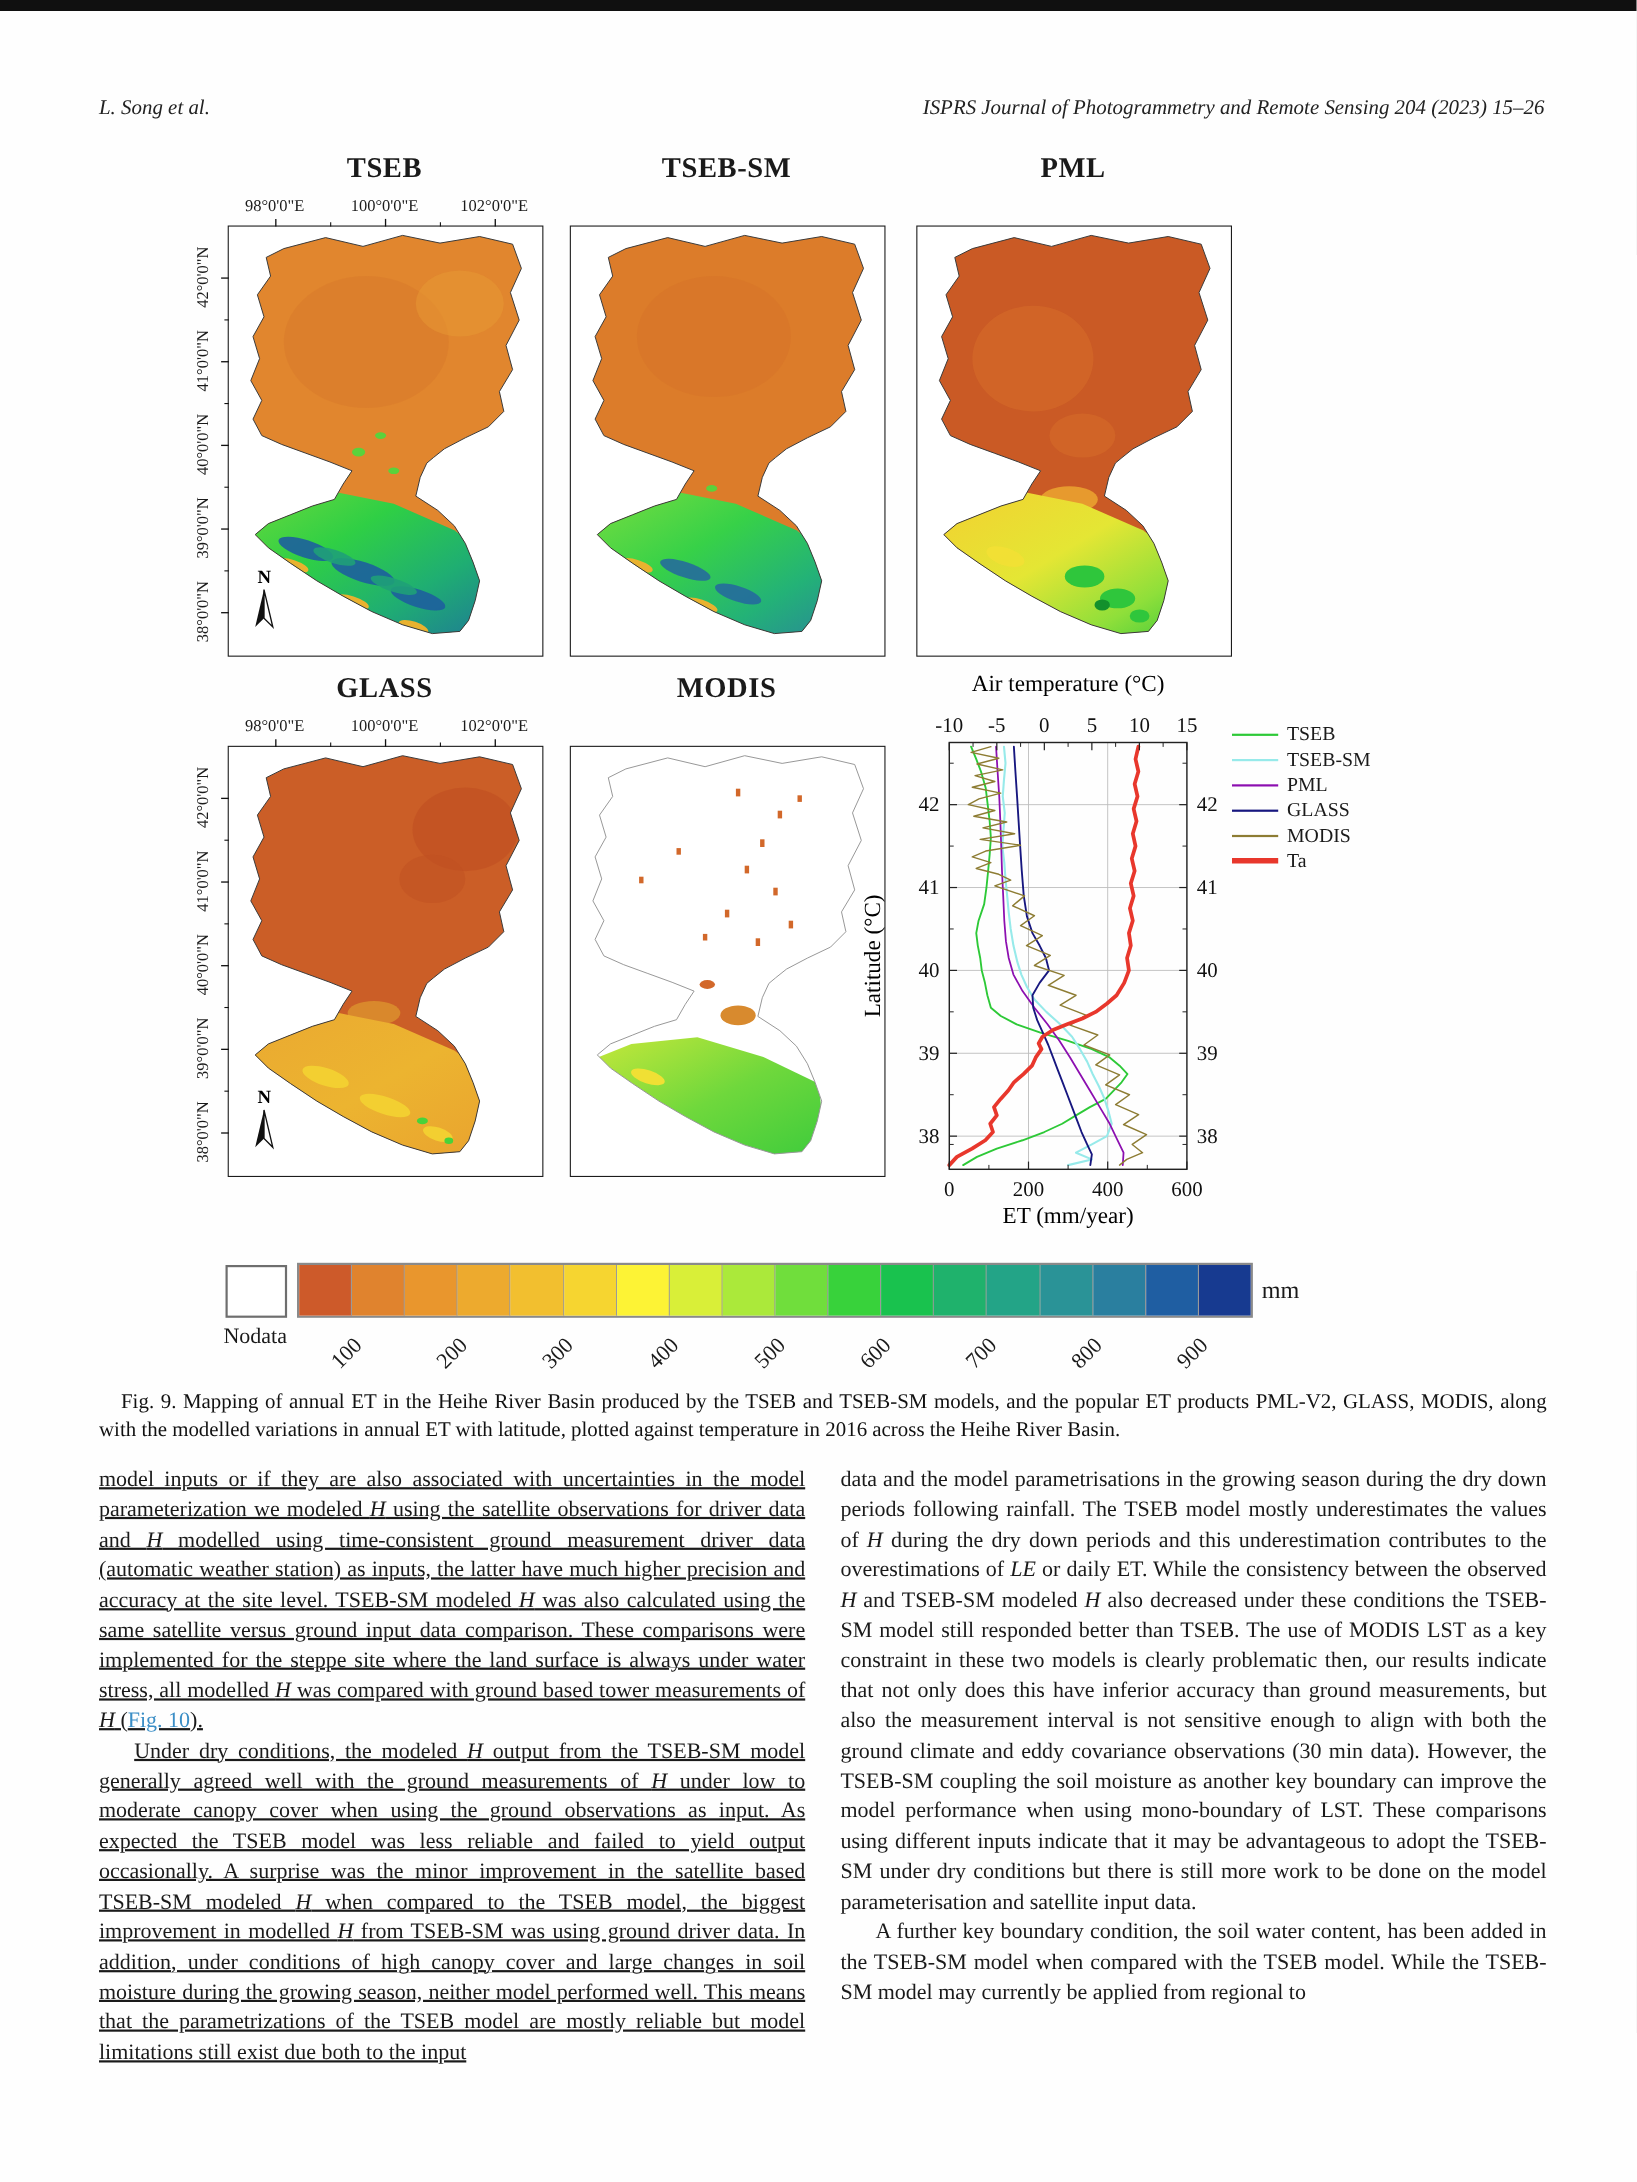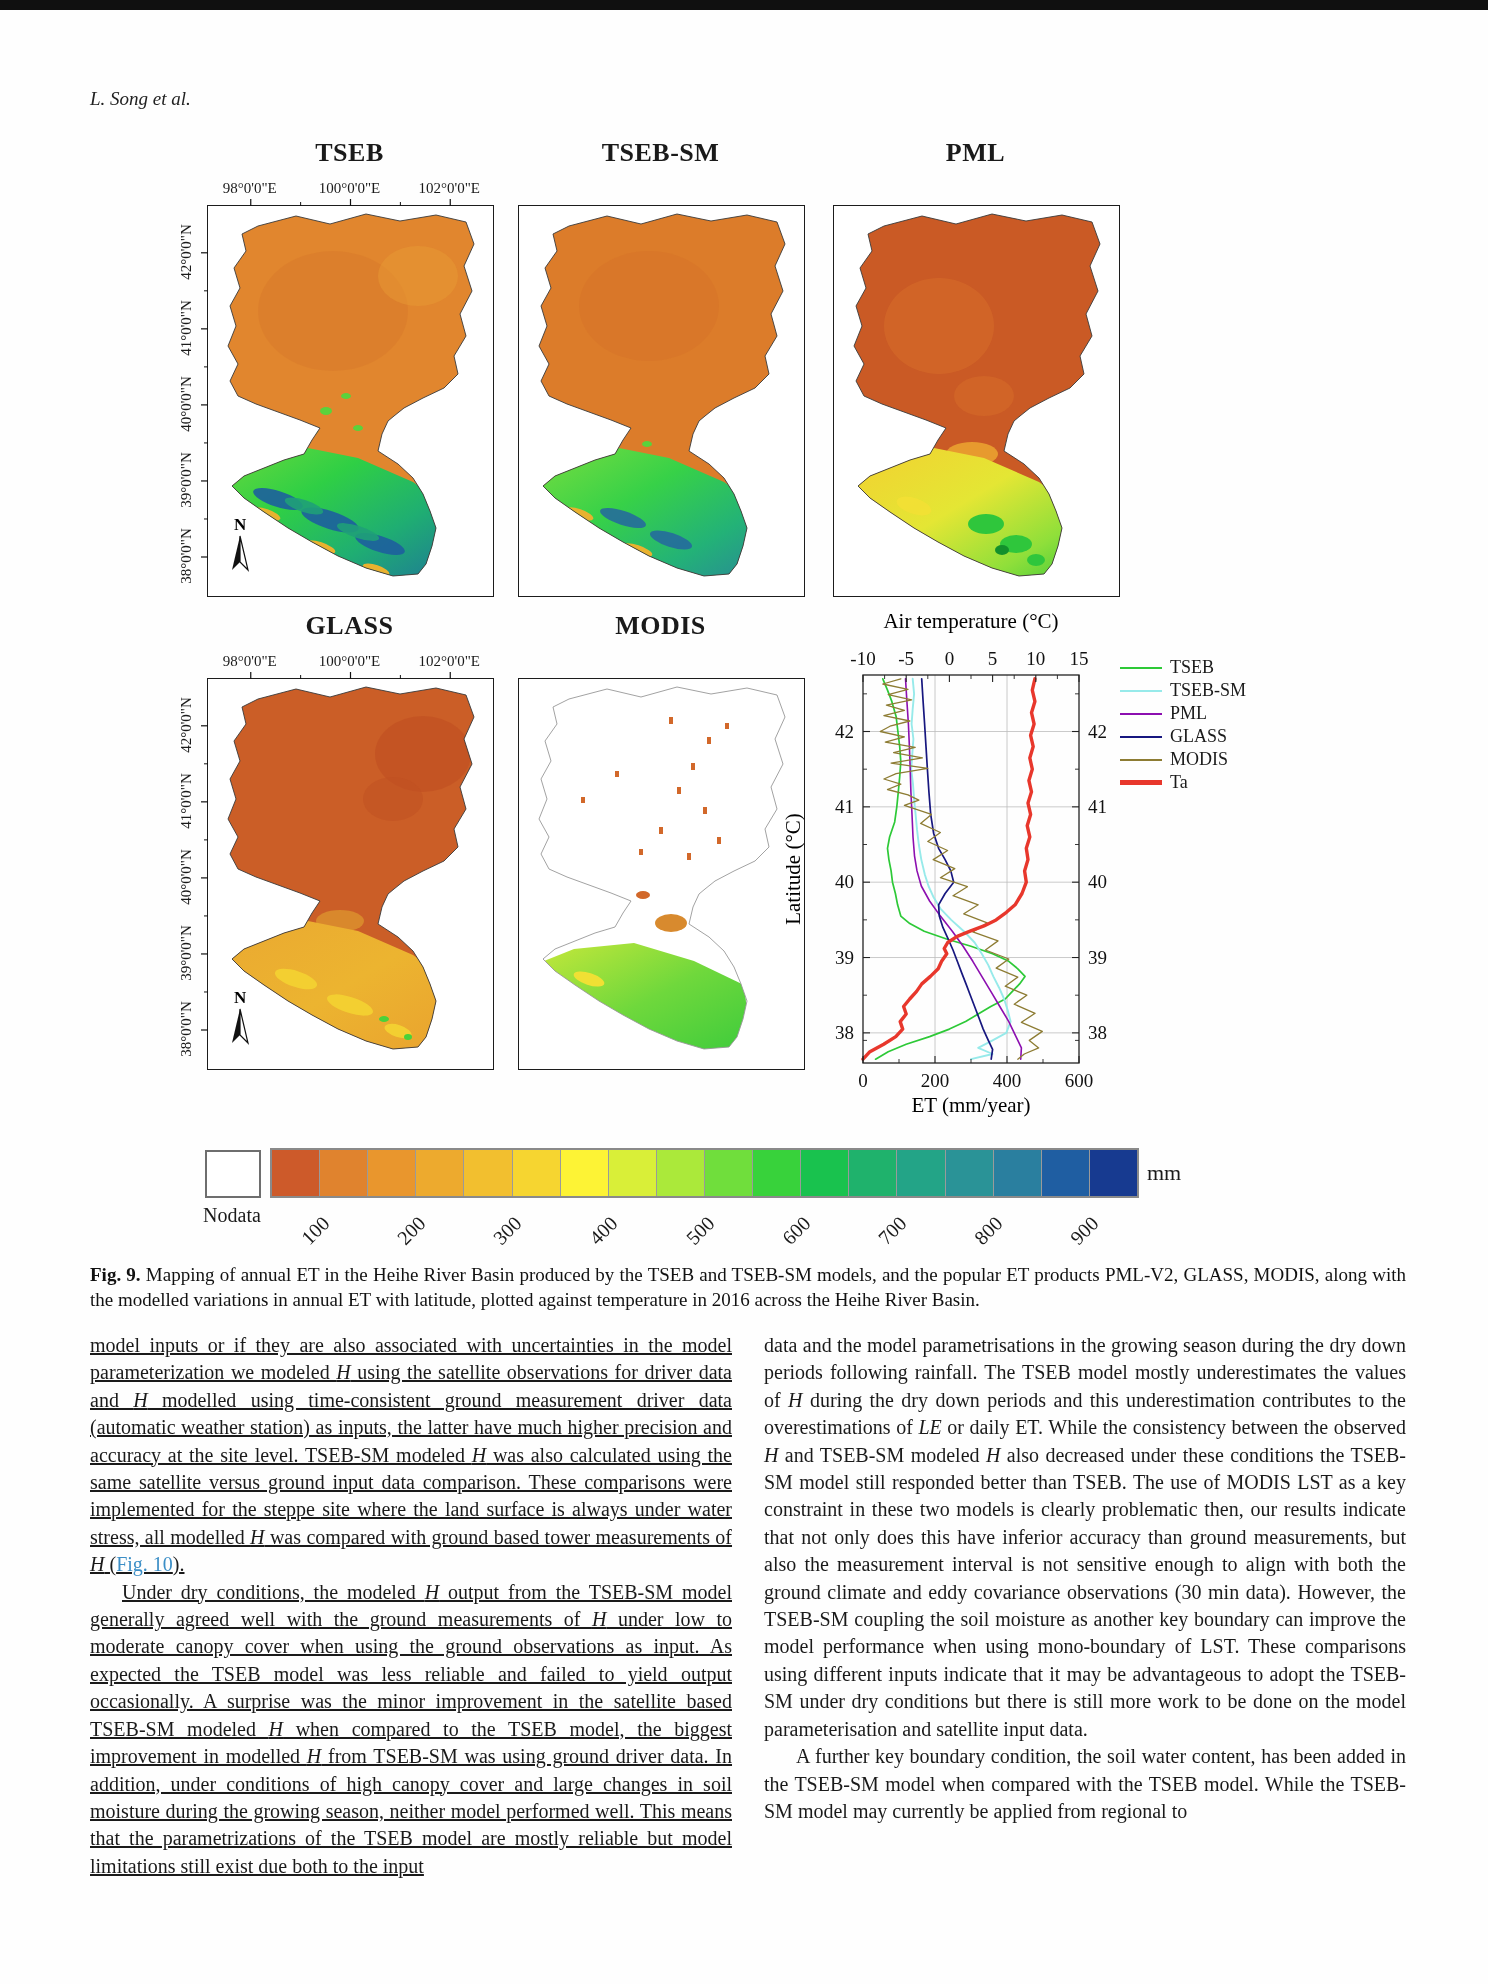--- a/index.html
+++ b/index.html
@@ -36,37 +36,38 @@
   .nodata-box{position:absolute;left:3px;top:8px;width:52px;height:44px;background:#fff;border:2px solid #6e6e6e;}
   .nodata-label{position:absolute;left:-14px;top:62px;width:88px;text-align:center;font-size:20px;}
   .cbar{position:absolute;left:68px;top:6px;width:865px;height:46px;display:flex;border:2px solid #8a8a8a;box-sizing:content-box;}
   .cbar .seg{flex:1 1 auto;border-right:1px solid #9a9a9a;}
   .cbar .seg:last-child{border-right:none;}
   .cbar-nums{position:absolute;left:68px;top:58px;width:865px;height:56px;}
   .cbar-nums span{position:absolute;width:40px;text-align:right;font-size:20px;transform:rotate(-45deg);transform-origin:top right;}
   .mm-label{position:absolute;left:945px;top:18px;font-size:22px;}
 
   .caption{position:absolute;left:90px;top:1262px;width:1316px;font-size:19px;line-height:25px;text-align:justify;color:#111;}
-  .caption b{font-weight:bold;}
+  .caption b{font-weight:normal;margin-left:20px;}
 
   .col{position:absolute;top:1332px;width:642px;font-size:20px;line-height:27.4px;text-align:justify;}
   .col-left{left:90px;text-decoration:underline;} .col-right{left:764px;}
   .col p{margin:0;}
   .col p.indent{text-indent:1.6em;}
   .textlink{color:#3b8ec6;}
   .pagenum{position:absolute;left:0;top:1898px;width:100%;text-align:center;font-size:19px;}
   i{font-style:italic;}
 </style>
 </head>
 <body>
 
 <div class="page">
   <div class="topbar"></div>
 
   <div class="hdr left">L. Song et al.</div>
+  <div class="hdr right">ISPRS Journal of Photogrammetry and Remote Sensing 204 (2023) 15–26</div>
 
   <svg width="0" height="0" style="position:absolute" aria-hidden="true">
     <defs>
       <path id="basinPath" d="M50,20 L88,10 L122,18 L158,8 L192,15 L228,9 L258,16 L266,38 L256,60 L264,85 L252,108 L258,130 L246,150 L250,168 L236,182 L215,192 L196,202 L186,210 L180,215 L174,228 L170,245 L190,258 L205,272 L215,288 L222,305 L228,322 L224,340 L218,358 L210,368 L185,370 L158,362 L130,350 L104,336 L80,322 L56,306 L36,292 L24,280 L36,270 L56,262 L76,254 L96,248 L104,234 L112,222 L92,214 L70,206 L48,198 L30,190 L22,175 L30,158 L20,140 L28,120 L22,100 L32,82 L26,62 L38,45 L34,28 Z"></path>
       <clipPath id="basinClip">
           <use href="#basinPath"></use>
         </clipPath>
       <linearGradient id="gTSEB" x1="0" y1="0" x2="1" y2="1">
         <stop offset="0" stop-color="#6fda3c"></stop>
           <stop offset=".35" stop-color="#2fcf45"></stop>

